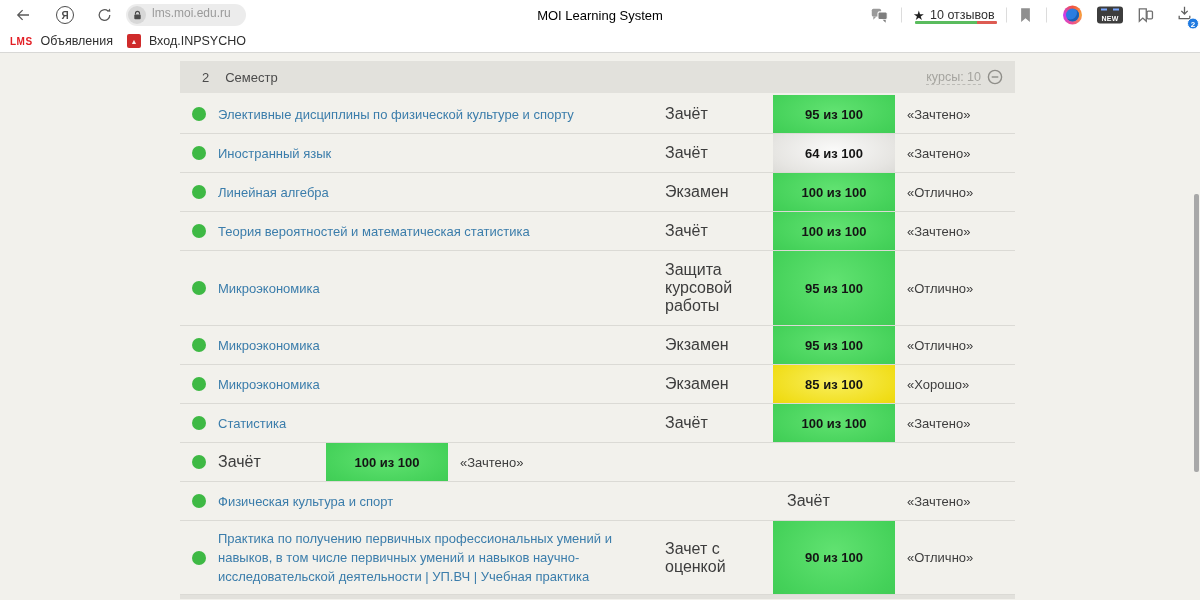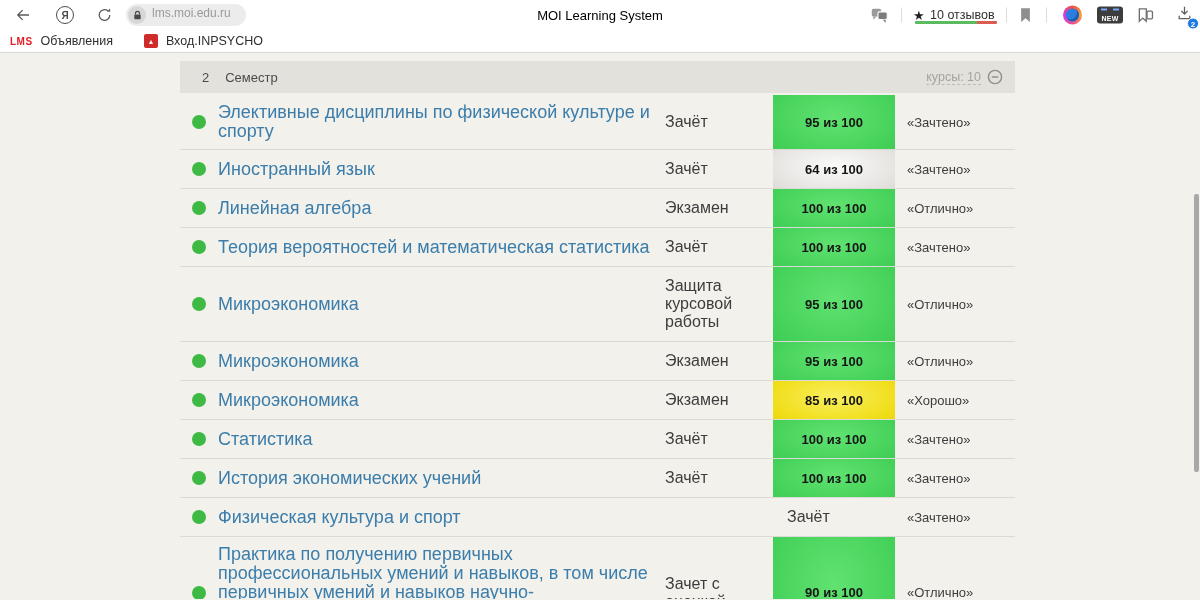--- a/index.html
+++ b/index.html
@@ -63,21 +63,21 @@
   .download-wrap { position:relative; cursor:pointer; }
   .dl-badge {
     position:absolute; right:-6px; bottom:-4px; width:12px; height:12px; border-radius:50%;
     background:#1f7ae0; color:#fff; font-size:8px; font-weight:bold;
     display:flex; align-items:center; justify-content:center; border:1px solid #fff;
   }
 
   
   .bookmarksbar {
     height:23px; background:#ffffff; border-bottom:1px solid #d8d8d6;
-    display:flex; align-items:center; padding-left:10px;gap:17px;
+    display:flex; align-items:center; padding-left:10px;
   }
   .bm-item { display:flex; align-items:center; cursor:pointer; margin-right:14px; }
   .lms-logo { color:#e31e24; font-weight:bold; font-size:10px; letter-spacing:0.5px; margin-right:8px; }
   .inpsycho-logo {
     width:14px; height:14px; background:#cf2b2b; border-radius:2px; margin-right:8px;
     display:flex; align-items:center; justify-content:center;
     color:rgba(255,255,255,0.92); font-size:7px; line-height:7px;
   }
   .bm-label { font-size:12.5px; color:#2e2e2e; }
 
@@ -95,21 +95,21 @@
   .courses-link {
     font-size:12.5px; color:#a5a49f; text-decoration:none;
     border-bottom:1px dashed #bcbbb6; cursor:pointer;
   }
 
   .row { display:flex; align-items:stretch; border-bottom:1px solid #dbdad5; min-height:38px; background:#f2f1ec; }
   .cell { display:flex; align-items:center; }
   .cell-dot { width:38px; padding-left:12px; flex:0 0 auto; }
   .dot { width:14px; height:14px; border-radius:50%; background:#3eb944; }
   .cell-course { flex:1 1 auto; padding:8px 10px 8px 0; }
-  .course-link { color:#3b7dab; font-size:18px; line-height:19px; text-decoration:none; cursor:pointer; }
+  .course-link { color:#3b7dab; font-size:13px; line-height:19px; text-decoration:none; cursor:pointer; }
   .cell-type { width:108px; flex:0 0 auto; font-size:16px; color:#3d3d3d; line-height:18px; padding:10px 4px 10px 0; }
   .cell-score {
     width:122px; flex:0 0 auto; justify-content:center;
     font-size:13px; font-weight:bold; color:#141414; text-align:center;
   }
   .badge-green  { background:radial-gradient(90% 120% at 50% 42%, #61e271 0%, #44d159 60%, #3bc250 100%); }
   .badge-silver { background:radial-gradient(90% 120% at 50% 42%, #fafaf9 0%, #e6e5e2 55%, #cfceca 100%); }
   .badge-yellow { background:radial-gradient(90% 120% at 50% 42%, #f9ef5e 0%, #f0dd18 60%, #e3cd00 100%); }
   .cell-grade { width:120px; flex:0 0 auto; padding-left:12px; font-size:13px; color:#3d3d3d; }
 
@@ -309,23 +309,20 @@
       <a href="#" class="course-link">Статистика</a>
     </div>
     <div class="cell cell-type">Зачёт</div>
     <div class="cell cell-score badge-green">100 из 100</div>
     <div class="cell cell-grade">«Зачтено»</div>
   </div>
 
   <div class="row">
     <div class="cell cell-dot">
       <span class="dot"></span>
-    </div>
-    <div class="cell cell-course">
-      <a href="#" class="course-link">История экономических учений</a>
     </div>
     <div class="cell cell-type">Зачёт</div>
     <div class="cell cell-score badge-green">100 из 100</div>
     <div class="cell cell-grade">«Зачтено»</div>
   </div>
 
   <div class="row">
     <div class="cell cell-dot">
       <span class="dot"></span>
     </div>

